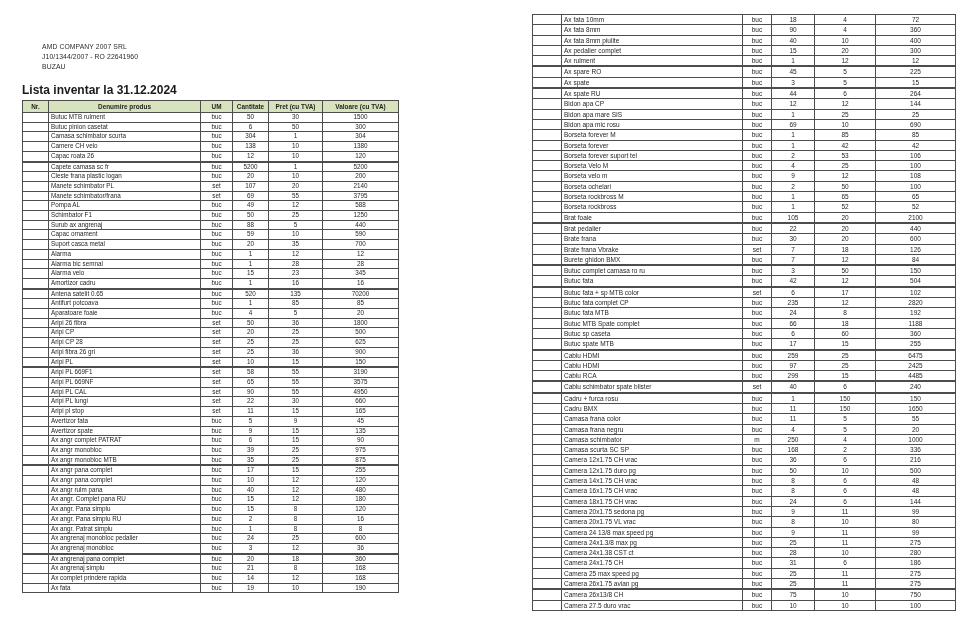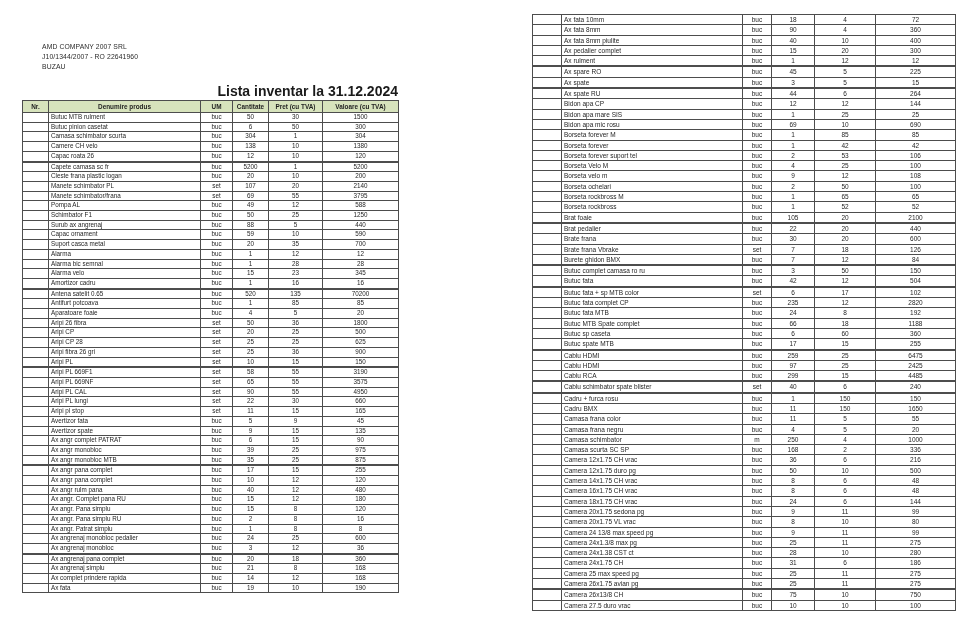--- a/index.html
+++ b/index.html
@@ -9,21 +9,21 @@
     font-family:"Liberation Sans", sans-serif;
     color:var(--text,#1f1f1f);
     -webkit-font-smoothing:antialiased;
   }
   .company-block{
     position:absolute;left:42px;top:42px;
     font-size:6.8px;line-height:10px;color:#2b2b2b;letter-spacing:.1px;
   }
   .doc-title{
     position:absolute;left:22px;top:83px;width:376px;
-    text-align:right;font-size:14px;font-weight:bold;color:#1a1a1a;
+    text-align:left;font-size:12px;font-weight:bold;color:#1a1a1a;
   }
   table.inv{
     position:absolute;border-collapse:collapse;table-layout:fixed;
     border:1.6px solid var(--border,#4d4d4d);
     font-size:6.3px;color:var(--text,#1f1f1f);
   }
   table.inv td, table.inv th{
     border:1px solid var(--border,#4d4d4d);
     padding:0;overflow:hidden;white-space:nowrap;
     vertical-align:middle;

